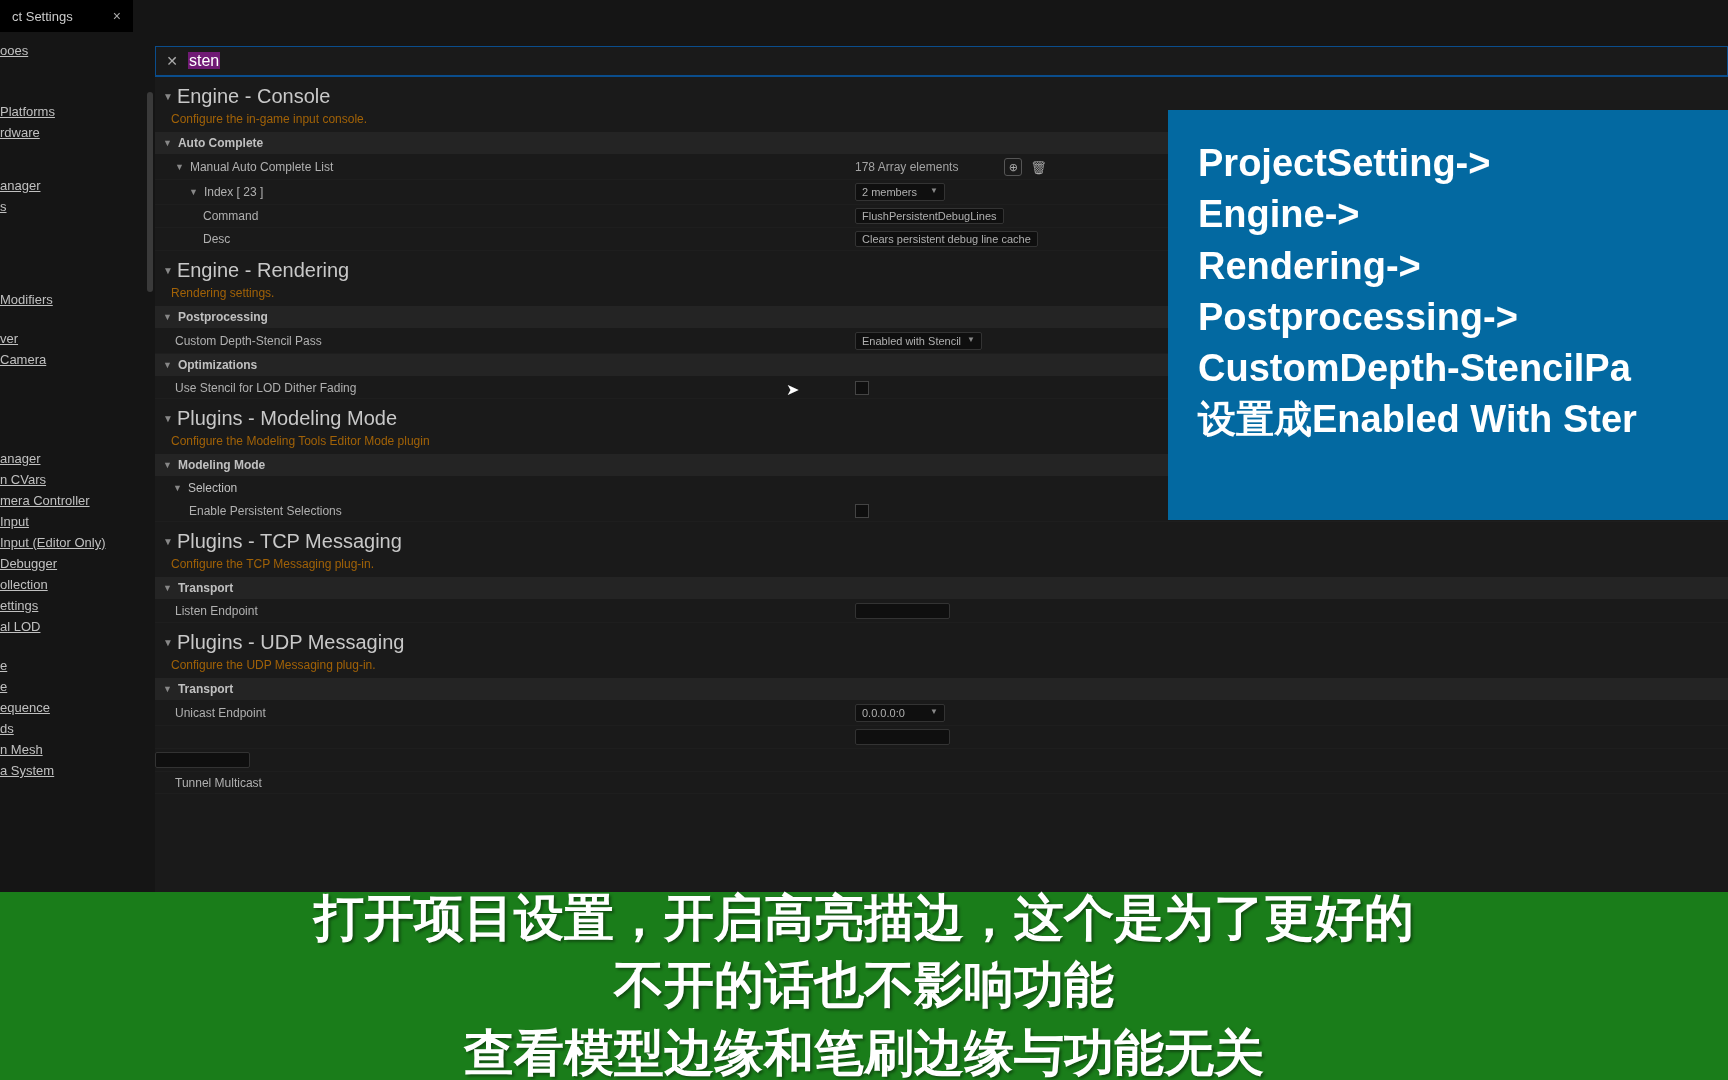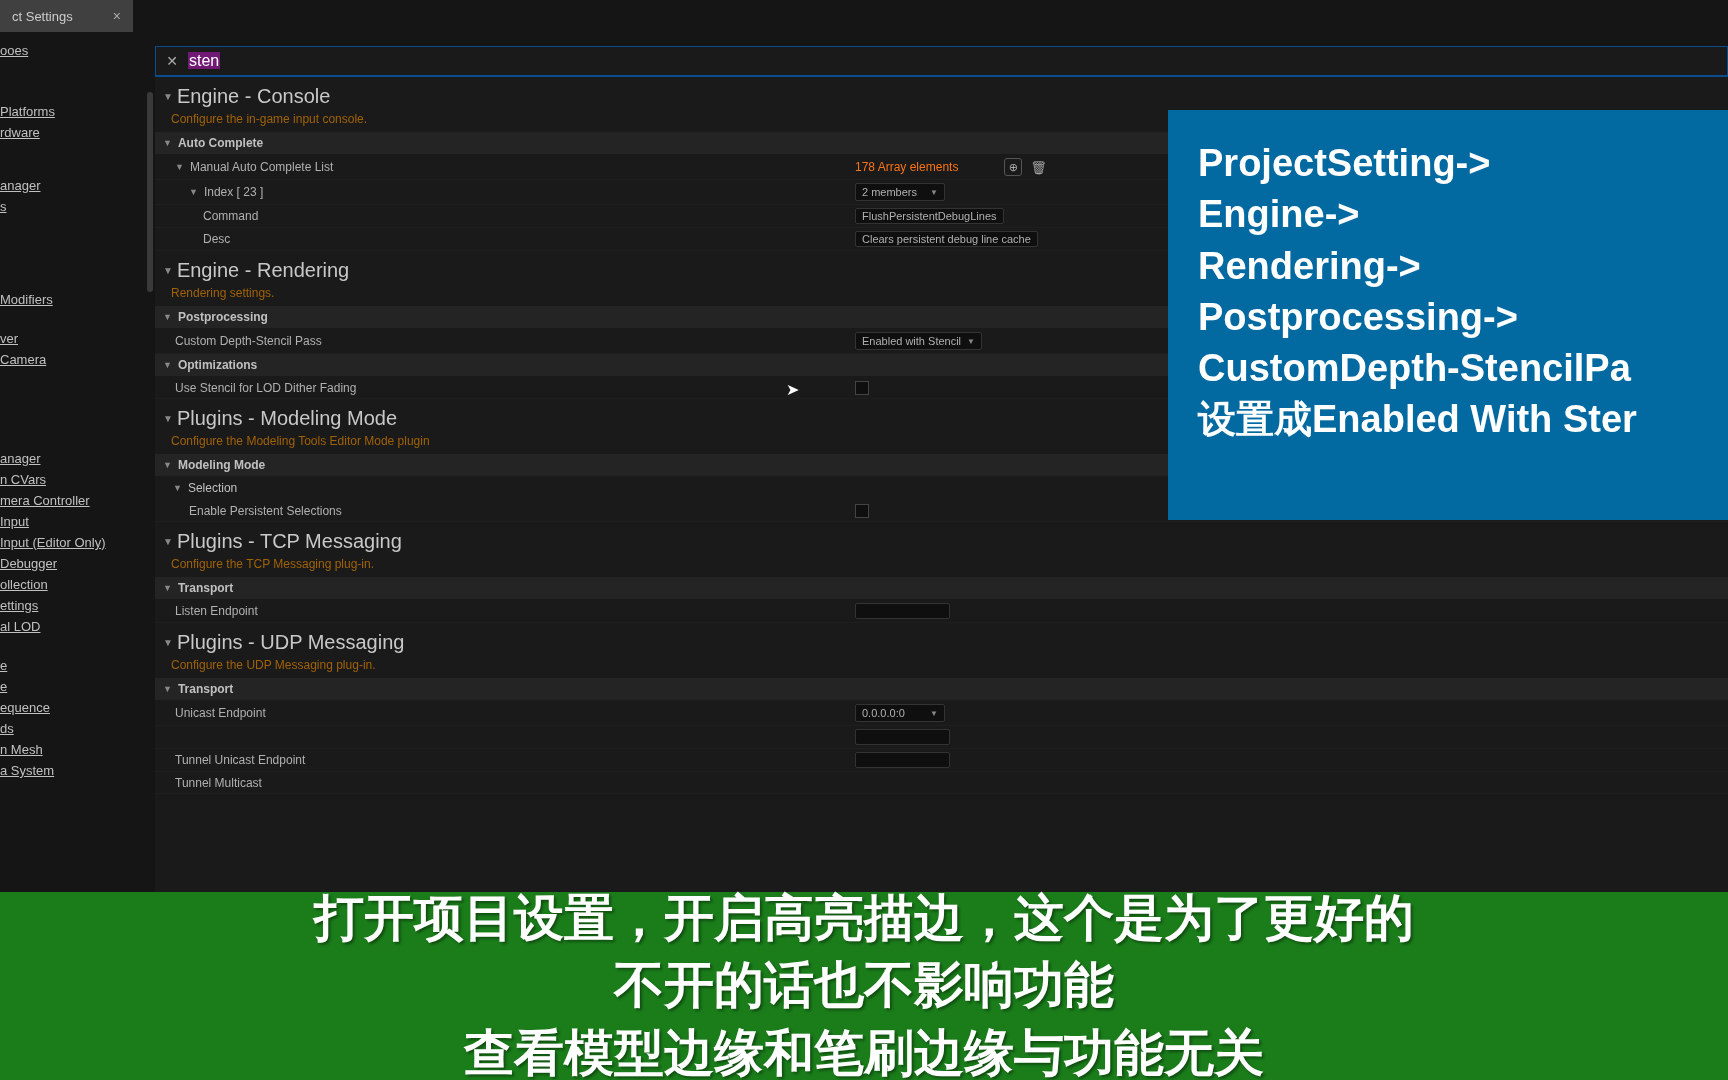--- a/index.html
+++ b/index.html
@@ -1,19 +1,19 @@
 <!DOCTYPE html>
 <html><head>
 <meta charset="utf-8">
 <style>
 * { margin: 0; padding: 0; box-sizing: border-box; font-family: "Segoe UI", Arial, sans-serif; }
 body { background: #000; color: #a8a8a8; width: 1728px; height: 1080px; overflow: hidden; position: relative; }
 
 .tab-bar { height: 32px; background: #151515; display: flex; align-items: center; }
-.tab { background: #404040; height: 32px; padding: 0 12px; display: flex; align-items: center; gap: 40px; font-size: 13px; color: #ccc; }
+.tab { background: #000000; height: 32px; padding: 0 12px; display: flex; align-items: center; gap: 40px; font-size: 13px; color: #ccc; }
 .tab-close { color: #aaa; font-size: 14px; cursor: pointer; }
 
 .main { display: flex; height: calc(100% - 32px); }
 
 .sidebar { width: 155px; background: #151515; overflow: hidden; padding-top: 8px; position: relative; }
 .sidebar-scroll { height: 100%; overflow-y: auto; }
 .sidebar-item { padding: 3px 0 3px 0; font-size: 13px; color: #c0c0c0; cursor: pointer; text-decoration: underline; white-space: nowrap; }
 .sidebar-scrollbar { position: absolute; right: 2px; top: 60px; width: 6px; height: 200px; background: #3a3a3a; border-radius: 3px; }
 
 .content { flex: 1; background: #151515; display: flex; flex-direction: column; }
@@ -34,25 +34,25 @@
 .cat-row { background: #242424; padding: 4px 8px 4px 8px; display: flex; align-items: center; gap: 6px; font-size: 12px; font-weight: bold; color: #c0c0c0; border-bottom: 1px solid #1a1a1a; }
 .cat-row .caret { color: #888; font-size: 9px; }
 
 .prop-row { display: flex; align-items: center; padding: 3px 0; font-size: 12px; border-bottom: 1px solid #1e1e1e; min-height: 22px; }
 .prop-label { flex: 0 0 700px; padding-left: 20px; color: #b0b0b0; display: flex; align-items: center; gap: 6px; }
 .prop-label.indent1 { padding-left: 34px; }
 .prop-label.indent2 { padding-left: 48px; }
 .prop-value { flex: 1; display: flex; align-items: center; gap: 8px; }
 .caret-sm { color: #888; font-size: 9px; }
 
-.array-info { color: #f97316; font-size: 12px; }
+.array-info { color: #a3a3a3; font-size: 12px; }
 .icon-btn { width: 18px; height: 18px; border: 1px solid #555; border-radius: 3px; display: flex; align-items: center; justify-content: center; color: #aaa; font-size: 11px; cursor: pointer; }
 .trash-icon { color: #aaa; font-size: 13px; cursor: pointer; }
 
-.dropdown { background: #0f0f0f; border: 1px solid #333; padding: 2px 6px; border-radius: 2px; color: #b0b0b0; font-size: 11px; display: flex; align-items: center; gap: 6px; min-width: 90px; justify-content: space-between; }
+.dropdown { background: #0f0f0f; border: 1px solid #333; padding: 2px 6px; border-radius: 2px; color: #b0b0b0; font-size: 11px; display: flex; gap: 6px; min-width: 90px; justify-content: space-between; }
 .dropdown .dd-caret { font-size: 8px; color: #888; }
 
 .text-input { background: #0f0f0f; border: 1px solid #333; padding: 1px 6px; color: #b0b0b0; font-size: 11px; min-width: 140px; border-radius: 2px; }
 .text-input.empty { min-width: 95px; }
 
 .checkbox { width: 14px; height: 14px; background: #0f0f0f; border: 1px solid #444; }
 
 .overlay-right { position: absolute; top: 110px; right: 0; width: 560px; height: 410px; background: #0369a1; padding: 28px 30px; }
 .overlay-right-text { color: #fff; font-size: 38px; font-weight: bold; line-height: 1.35; }
 
@@ -255,21 +255,20 @@
               </div>
             </div>
         </div>
         <div class="prop-row">
           <div class="prop-label"></div>
           <div class="prop-value">
               <div class="text-input empty">&nbsp;</div>
             </div>
         </div>
         <div class="prop-row">
-          <div class="prop-label">Tunnel Unicast Endpoint</div>
           <div class="prop-value">
               <div class="text-input empty">&nbsp;</div>
             </div>
         </div>
         <div class="prop-row">
           <div class="prop-label">Tunnel Multicast</div>
           <div class="prop-value"></div>
         </div>
       </div>
 

